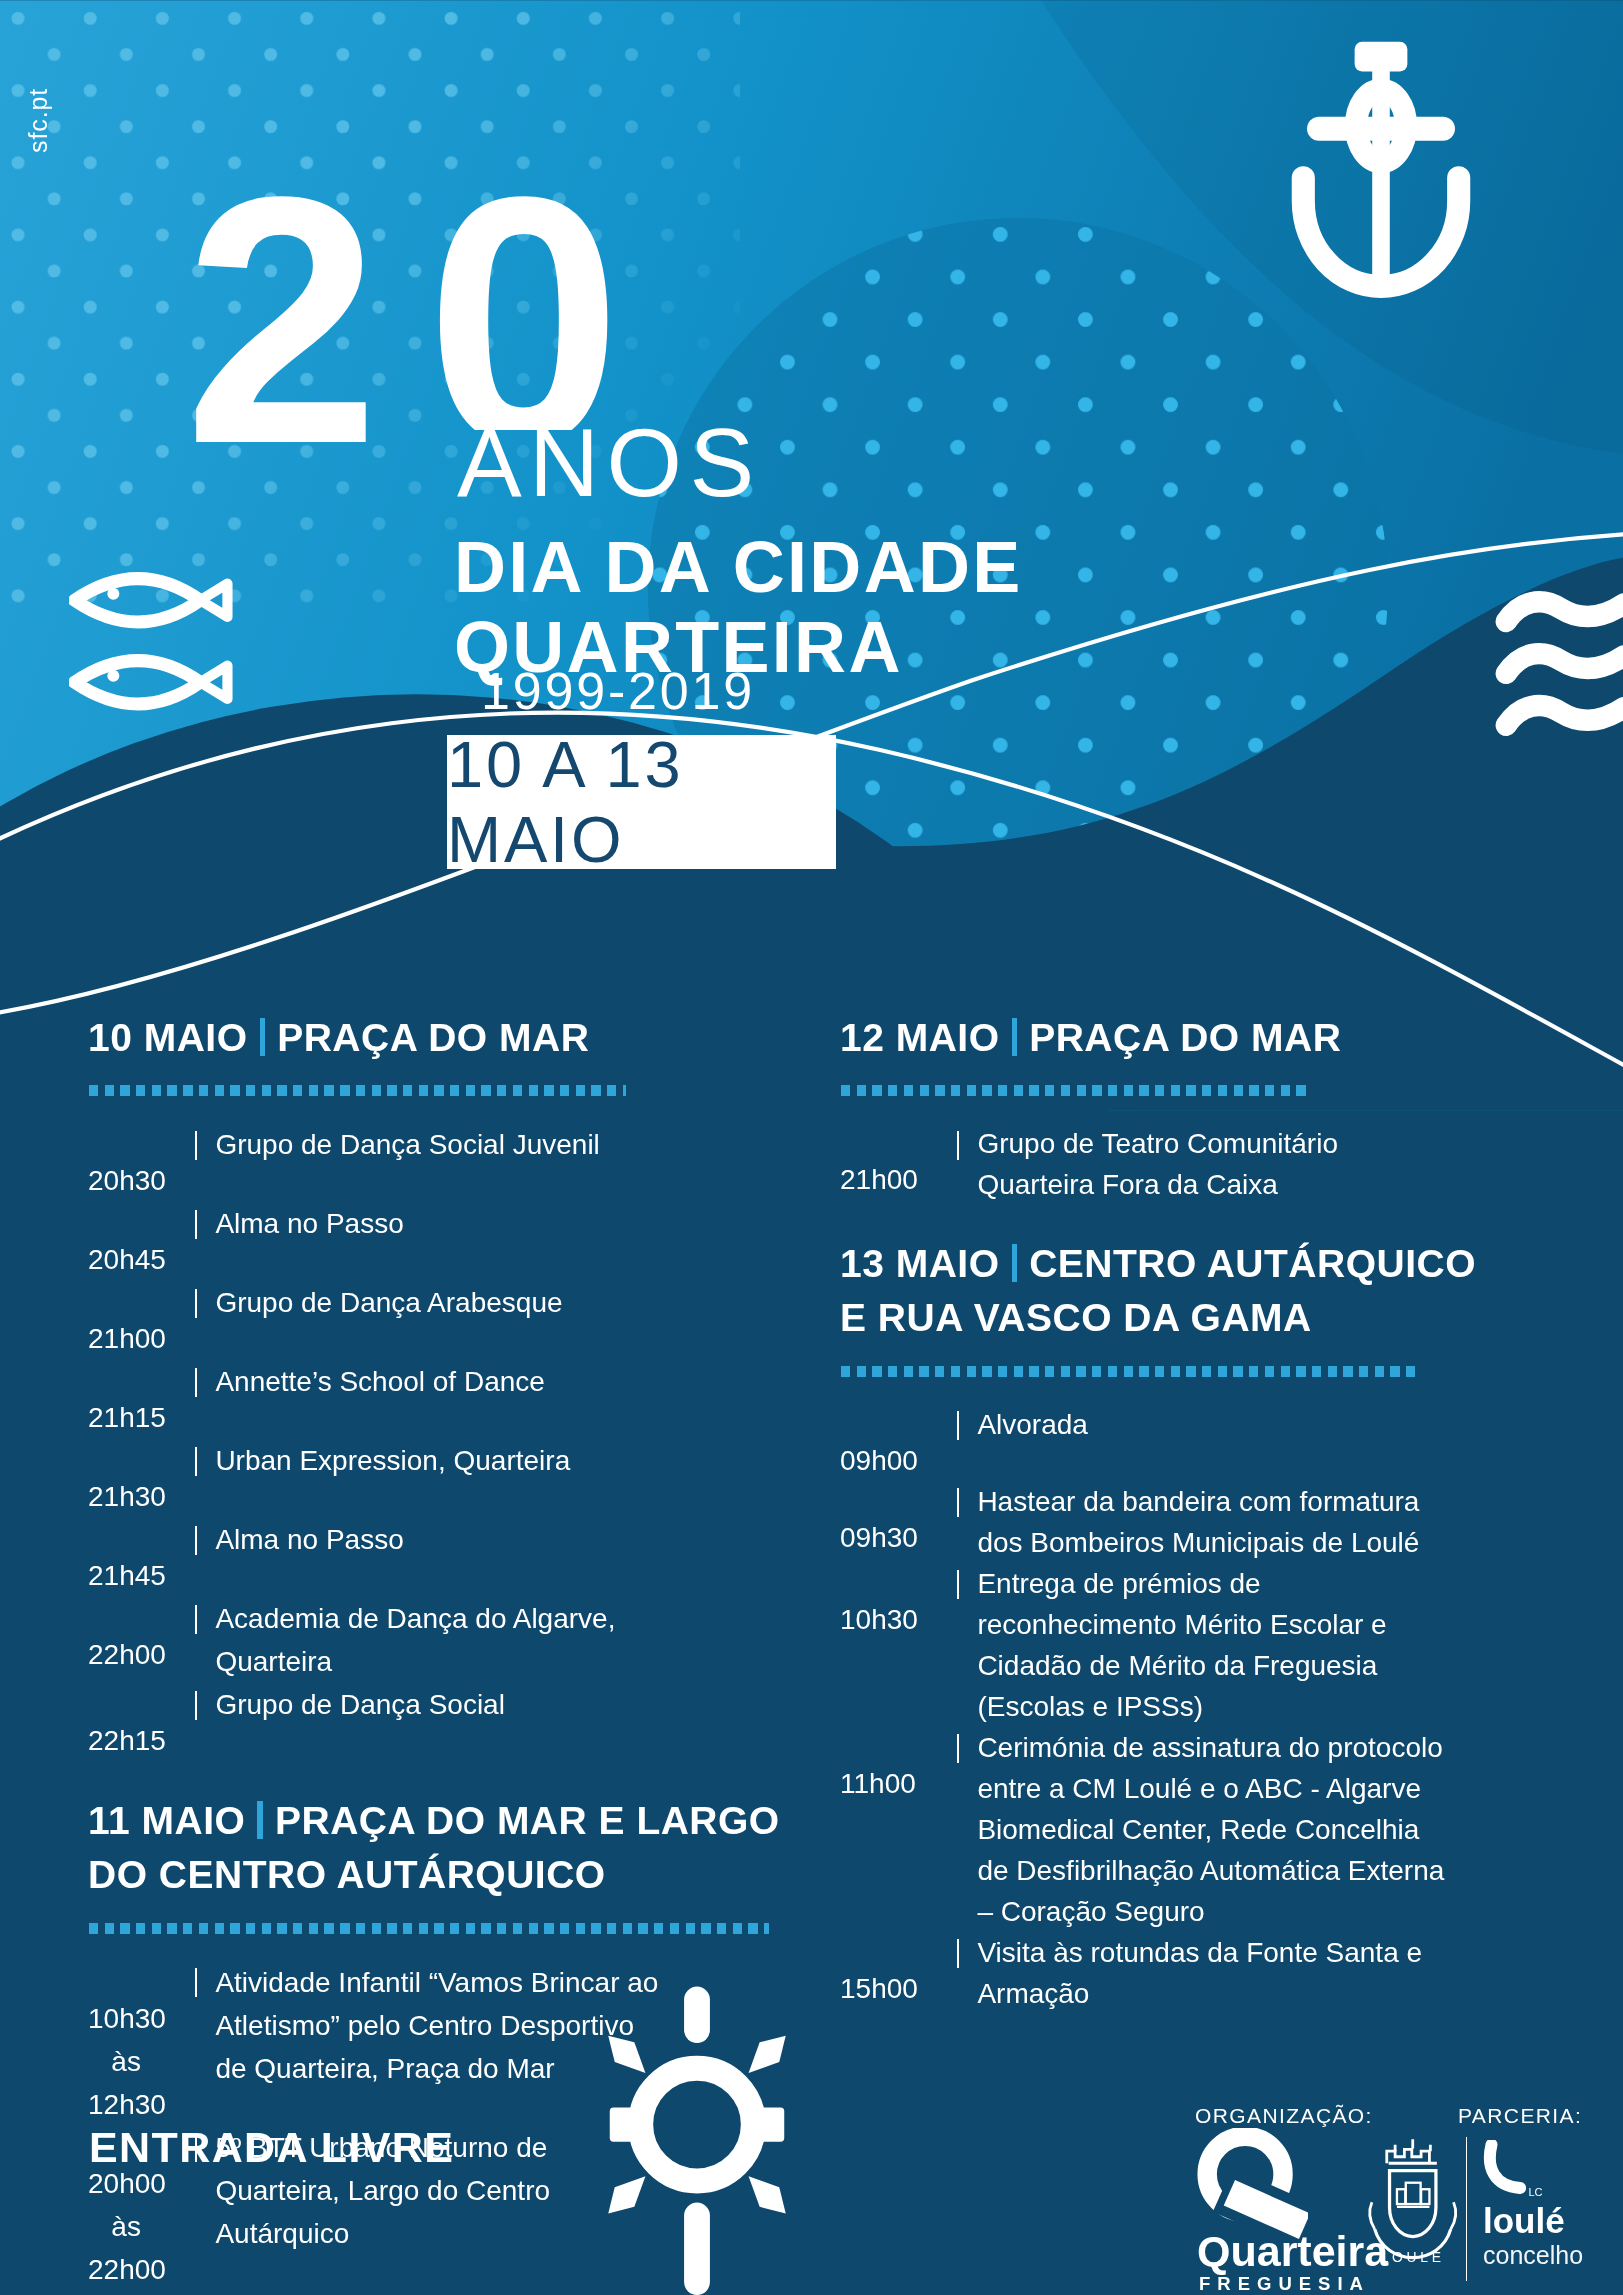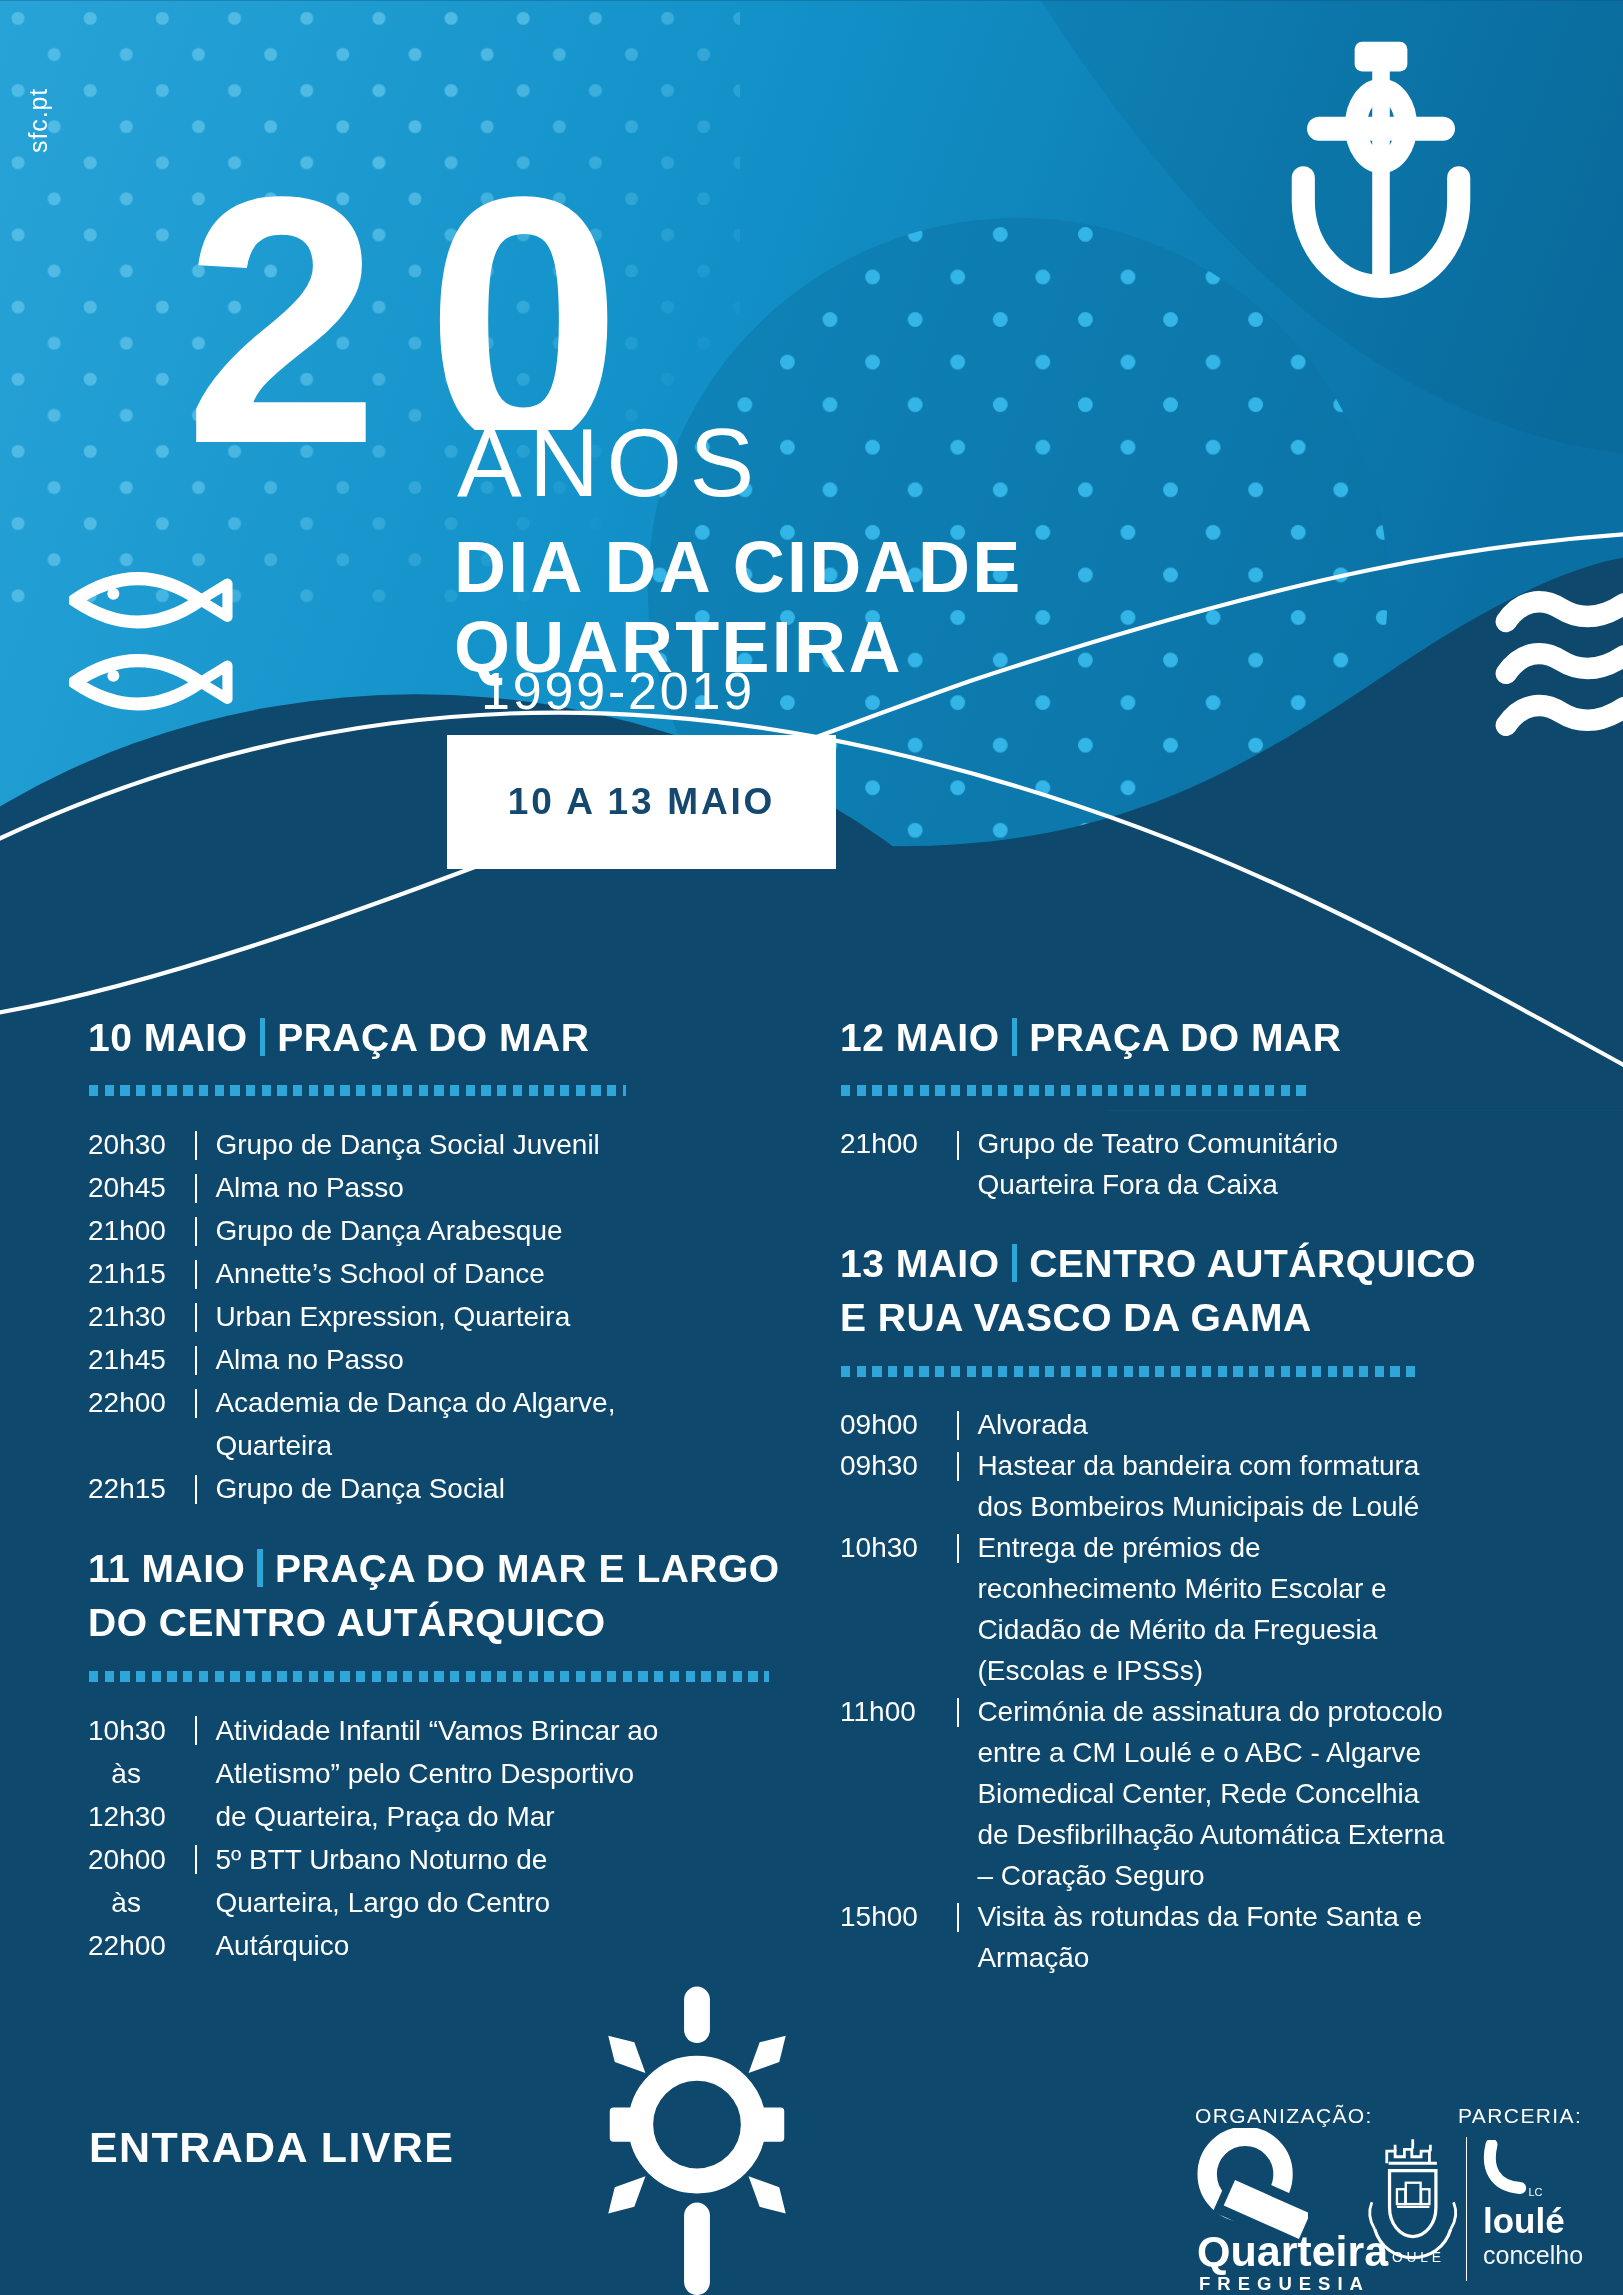--- a/index.html
+++ b/index.html
@@ -22,39 +22,39 @@
   .zero-wrap{left:426px; top:144px; width:268px; height:286px; overflow:hidden;}
   .zero-wrap .digit{position:absolute; left:0; top:0;}
   .anos{left:457px; top:407px; font-size:97px; font-weight:400; letter-spacing:7.4px;}
   .hero-title{left:454px; top:527px; font-size:72px; font-weight:700;
     line-height:80px; letter-spacing:2.3px; white-space:pre-line;}
   .years{left:457px; top:661px; font-size:52px; font-weight:400; letter-spacing:2.8px;margin-left:24px;}
   .badge{
     left:447px; top:735px; width:389px; height:134px; background:#FFFFFF;
     display:flex; align-items:center; justify-content:center;
   }
-  .badge span{color:#14486F; font-size:37px; font-weight:700; letter-spacing:2.8px;}
+  .badge span{color:#14486F; font-size:65px; font-weight:400; letter-spacing:2.8px;}
 
   
   .col{position:absolute; top:1011px;}
   .col-left{left:88px;  width:715px;}
   .col-right{left:840px; width:736px;}
   .section + .section{margin-top:32px;}
   .section-header{font-size:39px; font-weight:700; line-height:54px; letter-spacing:0.5px; color:#fff;}
   .section-header .venue{white-space:pre-line;}
   .hpipe{display:inline-block; width:5.6px; height:38px; background:#2FA6D9;
     margin:0 12px; vertical-align:-4.6px;}
   .dotted{height:11px; margin:20.4px 0 27px 0.9px;
     background:repeating-linear-gradient(90deg,#2FA6D9 0 9.3px,transparent 9.3px 15.7px);}
   #sec10 .dotted{width:537px;} #sec11 .dotted{width:680px;}
   #sec12 .dotted{width:467px;} #sec13 .dotted{width:574px;}
 
   .event{display:flex; align-items:flex-start; font-size:28px; line-height:43px; color:#fff;}
   .col-right .event{line-height:41px;}
-  .event .time{flex:0 0 107px; white-space:pre;}
+  .event .time{flex:0 0 107px; white-space:pre;margin-top:36px;}
   .col-right .event .time{flex:0 0 117px;}
   .event .epipe{flex:0 0 1.9px; height:29px; background:#fff; margin:7.4px 18.5px 0 0;}
   .event .text{flex:1; white-space:pre-line;}
 
   .entrada{left:89px; top:2123px; font-size:43px; font-weight:700; letter-spacing:1.4px;}
 
   
   .flabel{font-size:21px; letter-spacing:1.4px; font-weight:400; color:#fff;}
   .org-label{left:1195px; top:2104px;}
   .par-label{left:1410px; top:2104px;margin-left:48px;}

